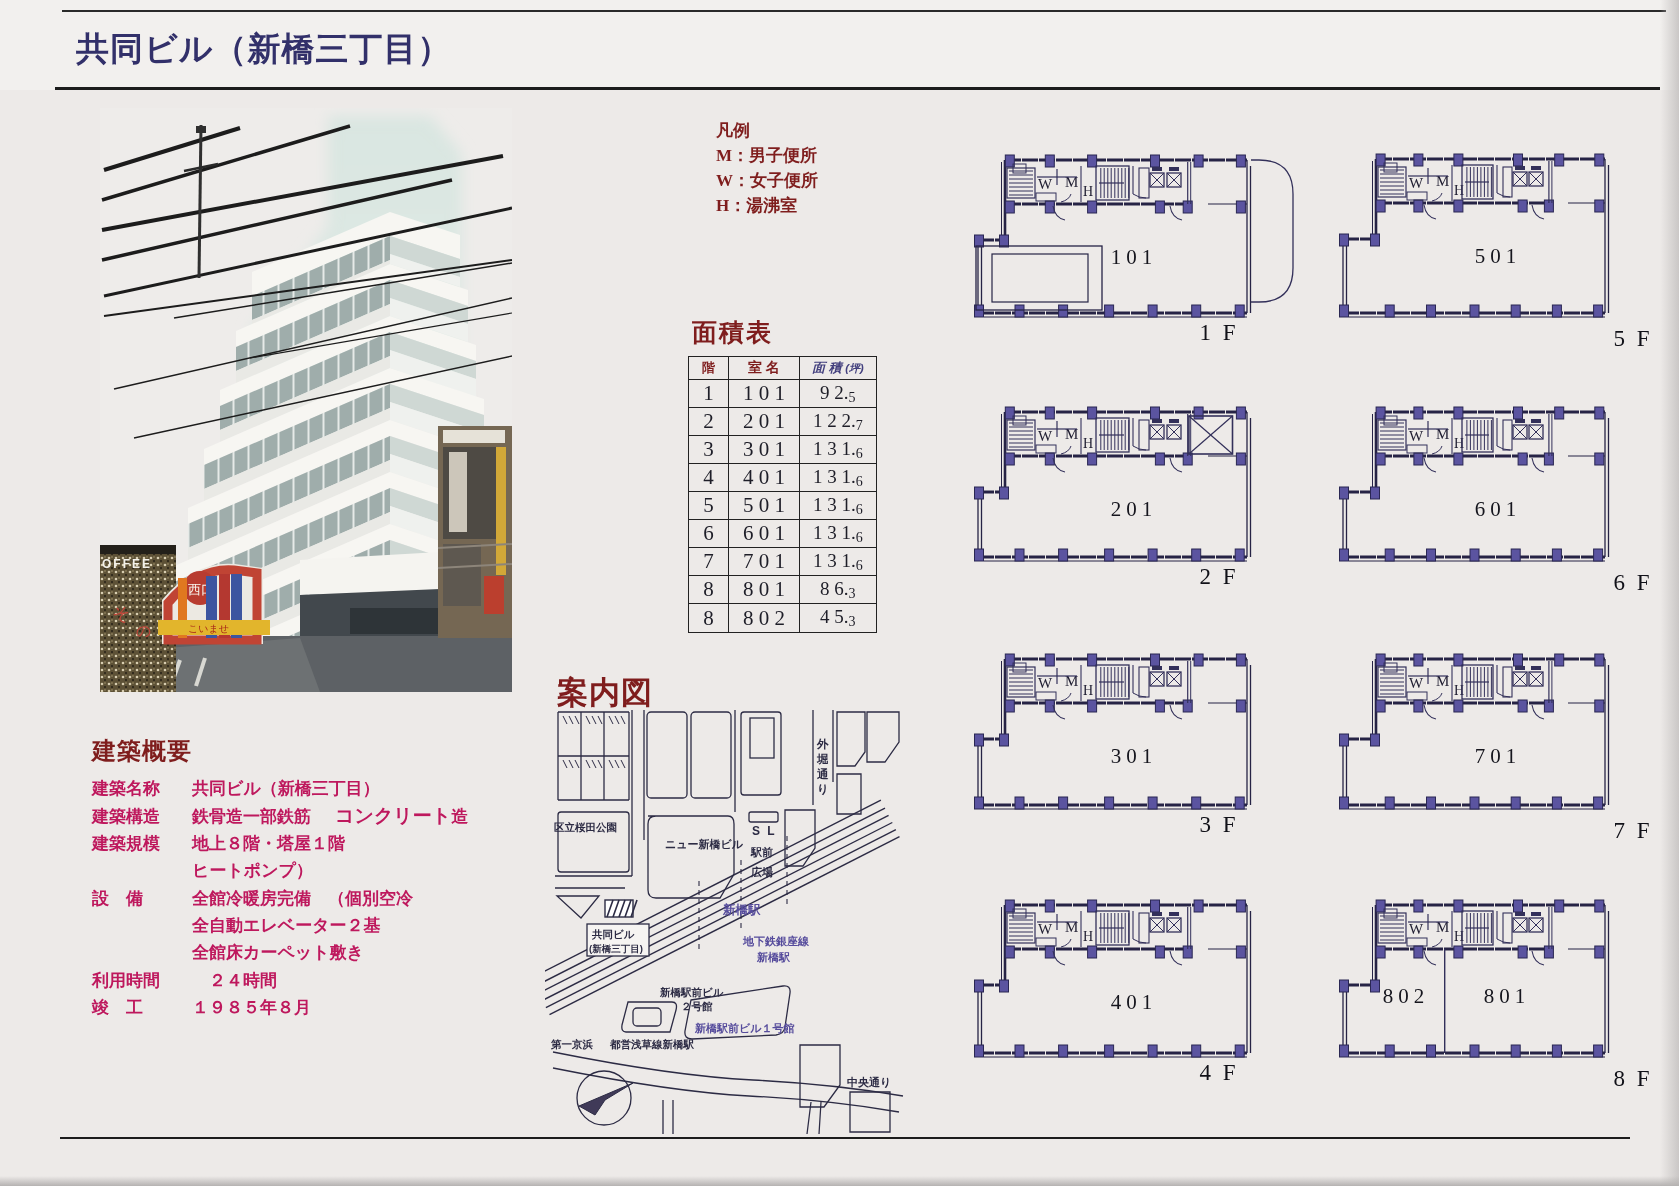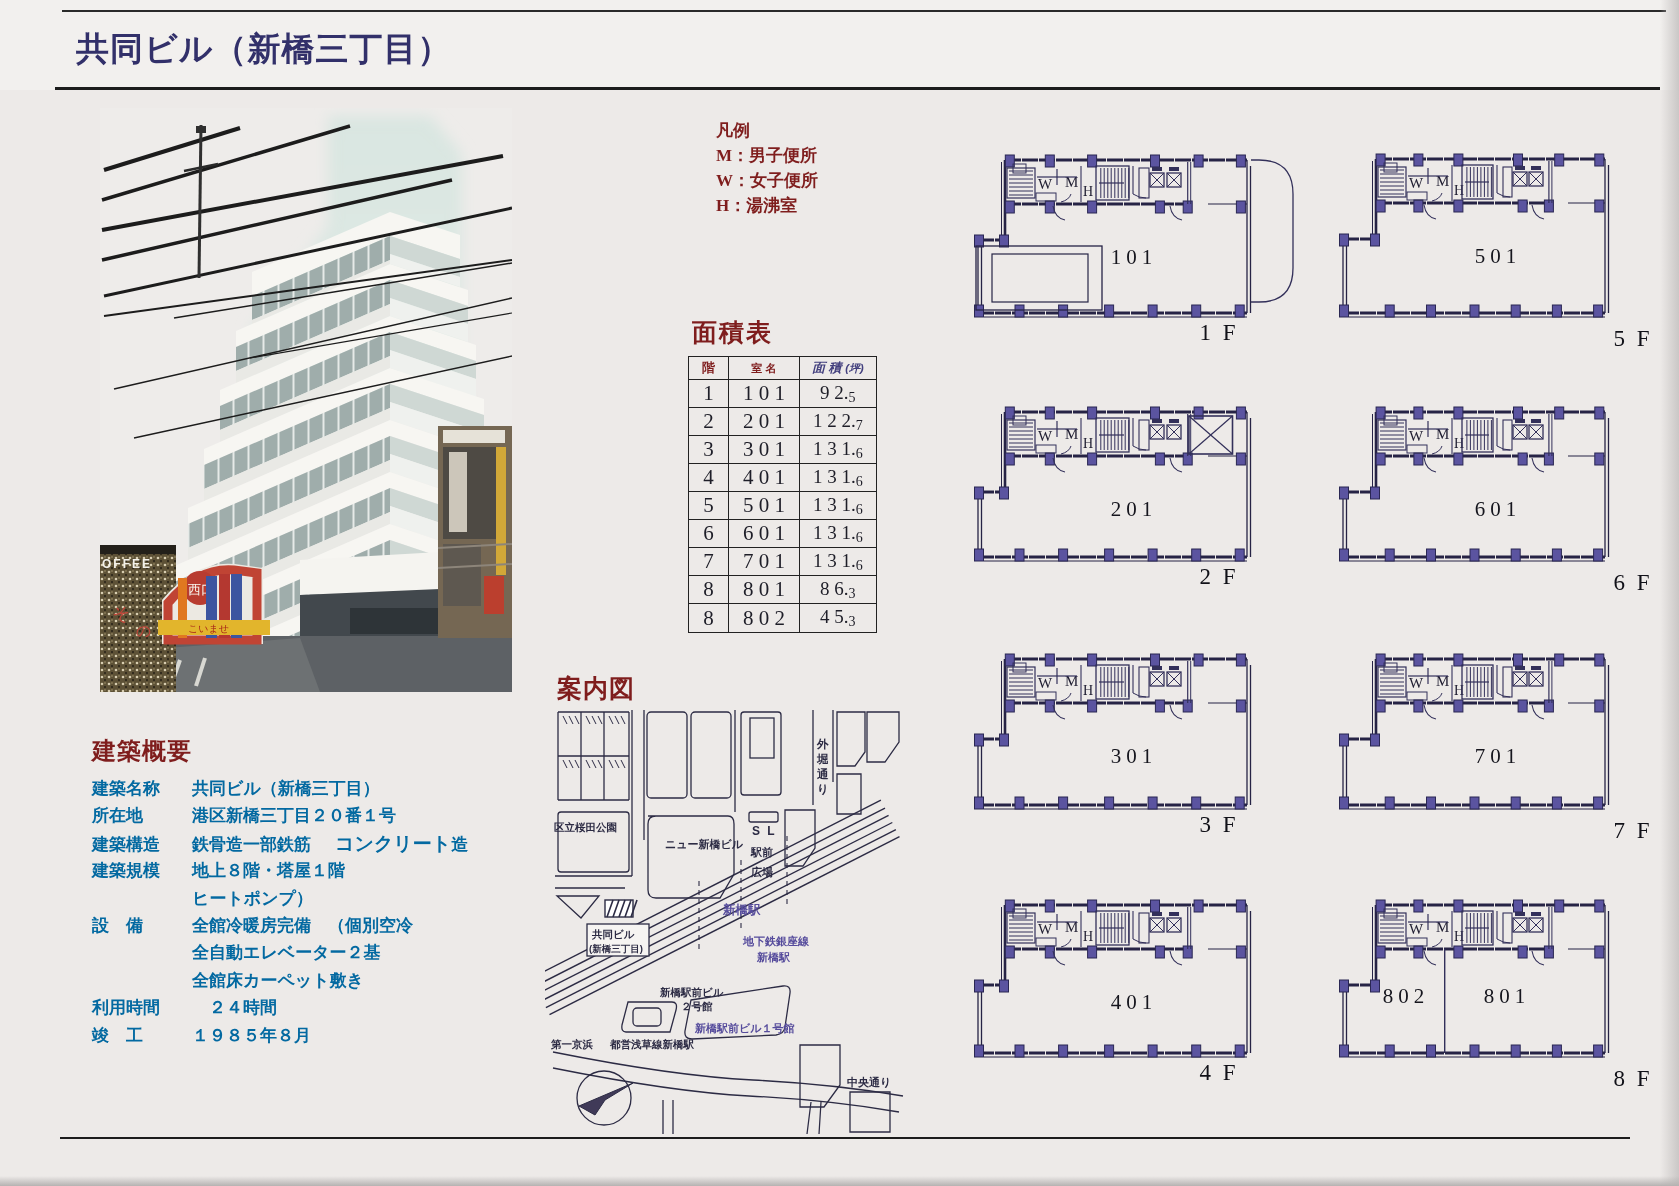--- a/index.html
+++ b/index.html
@@ -7,21 +7,21 @@
 .abs{position:absolute;}
 .jp{color:#7f1d1d;font-weight:bold;}
 #titlebar{position:absolute;left:0;top:0;width:1679px;height:90px;background:#f2f0ee;}
 #title{position:absolute;left:76px;top:27px;font-size:33px;font-weight:bold;color:#32306a;letter-spacing:1px;}
 .rule{position:absolute;background:#2a2a2a;}
 table.area{border-collapse:collapse;}
 table.area td{border:1.5px solid #222;padding:0;text-align:center;vertical-align:middle;}
 td.fl,td.rm,td.ar{font-family:"Liberation Serif",serif;font-size:21px;color:#1e1e28;}
 td.ar{font-size:19px;}
 td.ar small{font-size:14px;vertical-align:-3px;}
-.ov{font-size:17px;color:#0369a1;font-weight:bold;height:27.4px;line-height:27.4px;white-space:nowrap;}
+.ov{font-size:17px;color:#be185d;font-weight:bold;height:27.4px;line-height:27.4px;white-space:nowrap;}
 .ov .lbl{display:inline-block;width:100px;}
 .ov small{font-size:19px;margin-left:24px;}
 #overview > .jp{margin-bottom:8px;}
 </style></head>
 <body>
 <div id="titlebar"></div>
 <div class="rule" style="left:62px;top:10px;width:1604px;height:2px;"></div>
 <div id="title">共同ビル（新橋三丁目）</div>
 <div class="rule" style="left:55px;top:87px;width:1605px;height:2.5px;background:#1c1c1c;"></div>
 <div class="rule" style="left:60px;top:1137px;width:1570px;height:2px;background:#1c1c1c;"></div>
@@ -169,21 +169,21 @@
 <span style="font-family:'Liberation Serif',serif;">W</span>：女子便所<br>
 <span style="font-family:'Liberation Serif',serif;">H</span>：湯沸室
 </div>
 
 <div class="abs jp" style="left:692px;top:316px;font-size:25px;letter-spacing:2px;">面積表</div>
 <div class="abs" id="areatable" style="left:688px;top:356px;">
 <table class="area" style="width:189px;">
 <tbody>
         <tr style="height:23px;">
  <td style="width:40px;font-size:13px;" class="jp">階</td>
- <td style="width:71px;font-size:11px;" class="jp">室 名</td>
+ <td style="width:71px;font-size:14px;" class="jp">室 名</td>
  <td style="width:78px;font-size:13px;color:#43407e;font-style:italic;" class="jp">面 積 <span style="font-size:11px;">(坪)</span></td>
 </tr>
 <tr style="height:28px;">
           <td class="fl">1</td>
           <td class="rm">1 0 1</td>
           <td class="ar">9 2.<small>5</small></td>
         </tr>
 <tr style="height:28px;">
           <td class="fl">2</td>
           <td class="rm">2 0 1</td>
@@ -221,21 +221,21 @@
         </tr>
 <tr style="height:29px;">
           <td class="fl">8</td>
           <td class="rm">8 0 2</td>
           <td class="ar">4 5.<small>3</small></td>
         </tr>
 </tbody>
     </table>
 </div>
 
-<div class="abs jp" style="left:557px;top:672px;font-size:25px;letter-spacing:1px;">案内図</div>
+<div class="abs jp" style="left:557px;top:672px;font-size:31px;letter-spacing:1px;">案内図</div>
 <div class="abs" id="map" style="left:545px;top:700px;width:405px;height:435px;"><svg width="405" height="435" viewBox="0 0 405 435">
 <g fill="none" stroke="#2c2b44" stroke-width="1.3">
 <line x1="13" y1="12" x2="13" y2="100"></line>
 <line x1="36" y1="12" x2="36" y2="100"></line>
 <line x1="59" y1="12" x2="59" y2="100"></line>
 <line x1="84" y1="12" x2="84" y2="100"></line>
 <line x1="13" y1="12" x2="84" y2="12"></line>
 <line x1="13" y1="56" x2="84" y2="56"></line>
 <line x1="13" y1="100" x2="84" y2="100"></line>
 <line x1="18" y1="16" x2="22" y2="24" stroke-width="1"></line>
@@ -329,21 +329,20 @@
 <text x="136" y="310" font-size="10.5" fill="#2c2b44" font-family="Liberation Sans,sans-serif" font-weight="bold" letter-spacing="0">２号館</text>
 <text x="150" y="332" font-size="11" fill="#564c9c" font-family="Liberation Sans,sans-serif" font-weight="bold" letter-spacing="0">新橋駅前ビル１号館</text>
 <text x="65" y="348" font-size="10.5" fill="#2c2b44" font-family="Liberation Sans,sans-serif" font-weight="bold" letter-spacing="0">都営浅草線新橋駅</text>
 <text x="6" y="348" font-size="10.5" fill="#2c2b44" font-family="Liberation Sans,sans-serif" font-weight="bold" letter-spacing="0">第一京浜</text>
 <text x="302" y="386" font-size="11" fill="#2c2b44" font-family="Liberation Sans,sans-serif" font-weight="bold" letter-spacing="0">中央通り</text>
 </svg></div>
 
 <div class="abs" id="overview" style="left:92px;top:735px;width:460px;">
 <div class="jp" style="font-size:24px;letter-spacing:1px;">建築概要</div>
 <div class="ov"><span class="lbl">建築名称</span><span>共同ビル（新橋三丁目）</span></div>
-<div class="ov"><span class="lbl">所在地</span><span>港区新橋三丁目２０番１号</span></div>
 <div class="ov"><span class="lbl">建築構造</span><span>鉄骨造一部鉄筋<small>コンクリート</small>造</span></div>
 <div class="ov"><span class="lbl">建築規模</span><span>地上８階・塔屋１階</span></div>
 <div class="ov"><span class="lbl"></span><span>ヒートポンプ）</span></div>
 <div class="ov"><span class="lbl">設　備</span><span>全館冷暖房完備　（個別空冷</span></div>
 <div class="ov"><span class="lbl"></span><span>全自動エレベーター２基</span></div>
 <div class="ov"><span class="lbl"></span><span>全館床カーペット敷き</span></div>
 <div class="ov"><span class="lbl">利用時間</span><span>　２４時間</span></div>
 <div class="ov"><span class="lbl">竣　工</span><span>１９８５年８月</span></div>
 </div>
 

